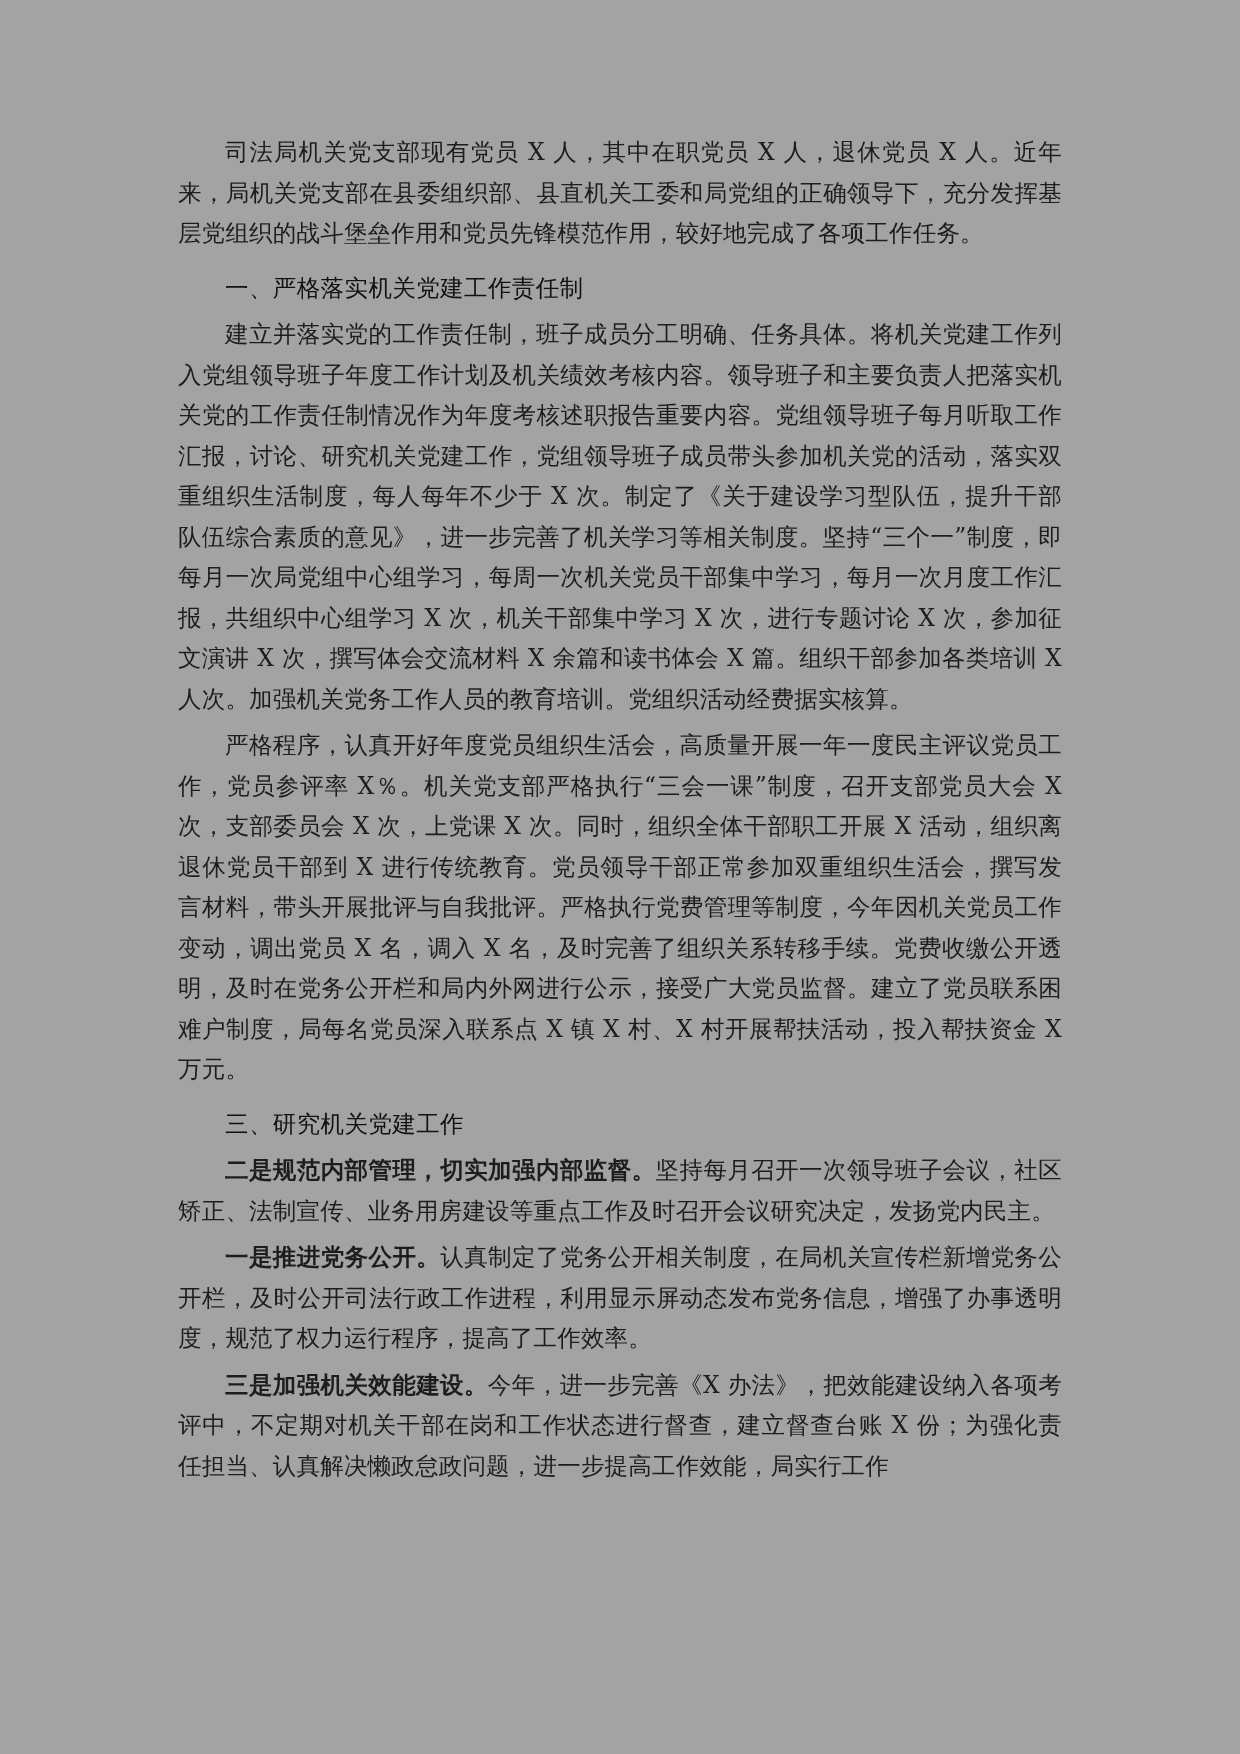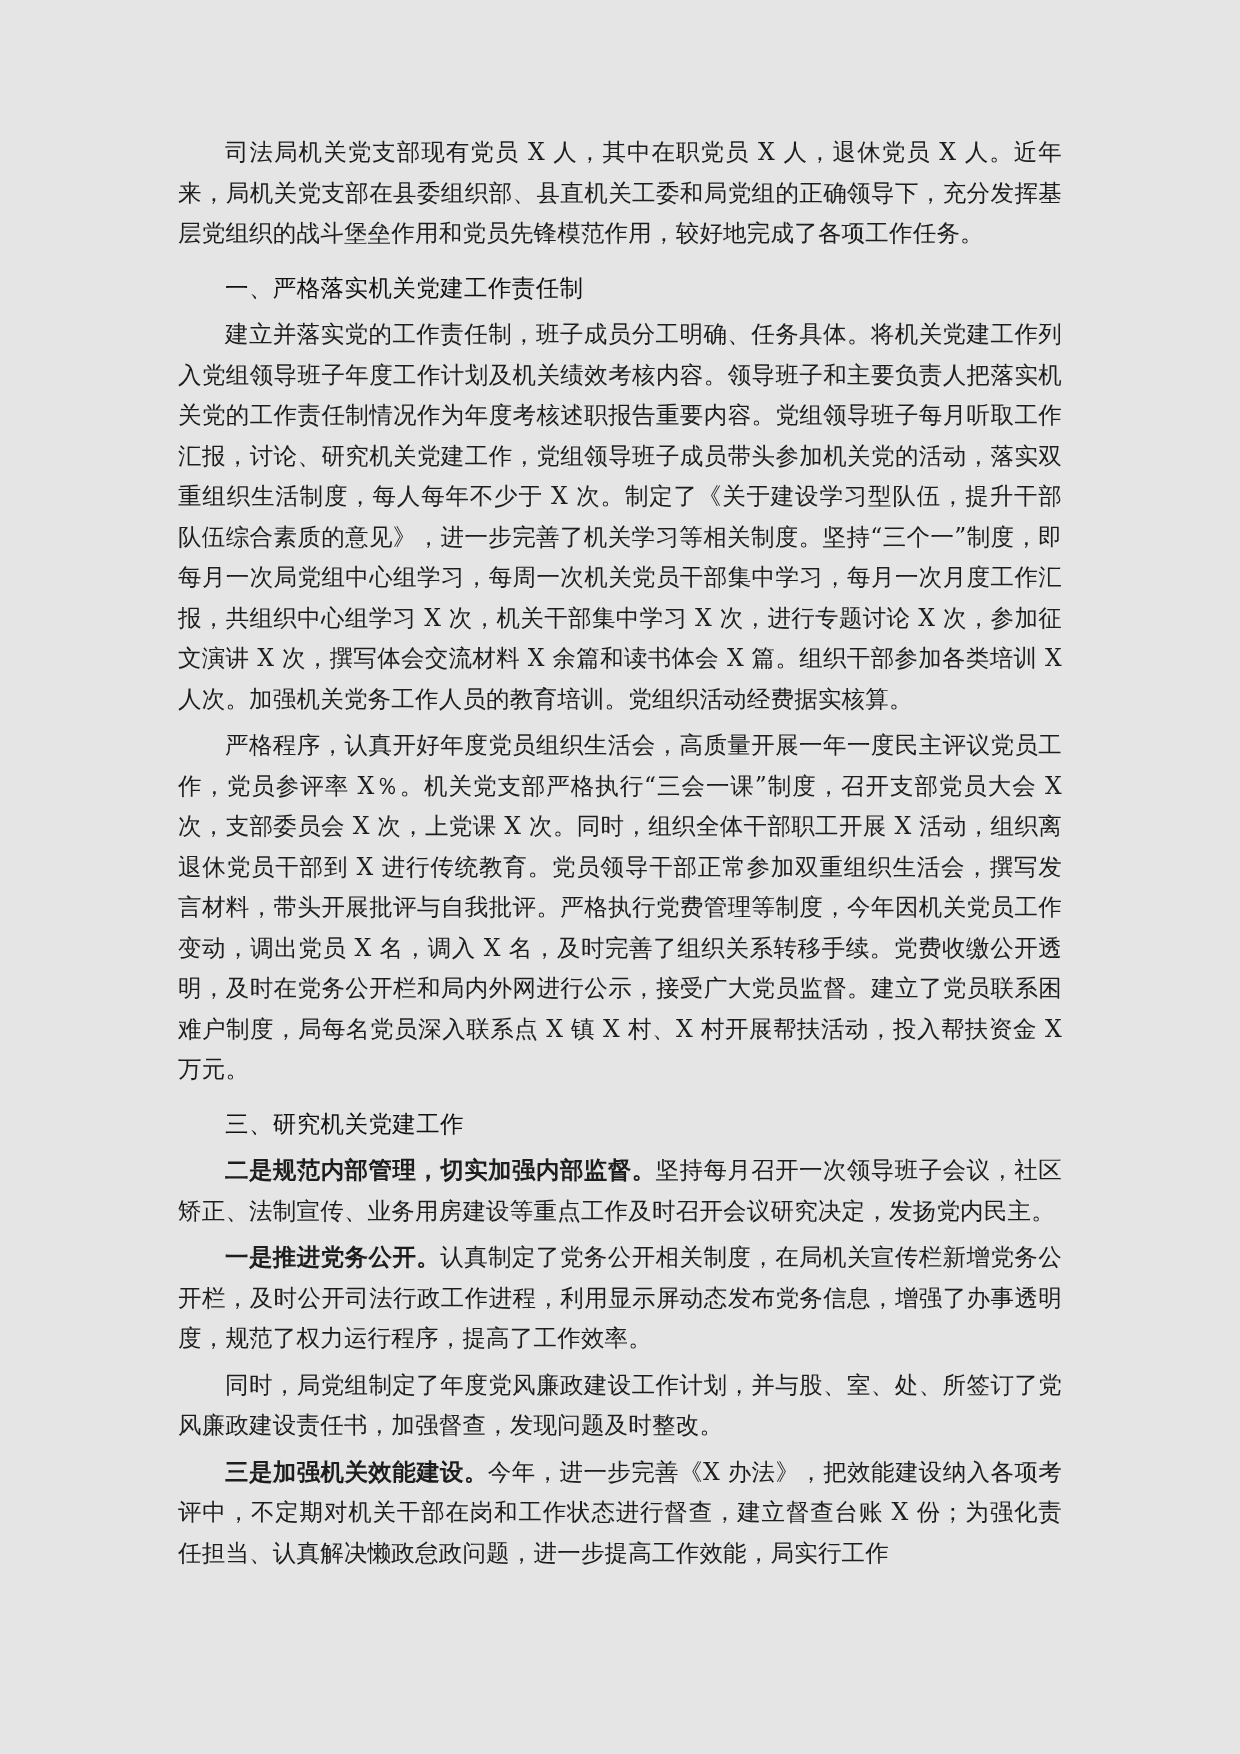--- a/index.html
+++ b/index.html
@@ -3,21 +3,21 @@
 <meta charset="utf-8">
 <style>
   html, body {
     margin: 0;
     padding: 0;
     background: #ffffff;
   }
   .page {
     width: 1240px;
     height: 1754px;
-    background: #e5e5e5;
+    background: #a3a3a3;
     position: relative;
     box-sizing: border-box;
     padding: 132px 178px 0 178px;
     font-family: "DejaVu Serif", "Liberation Serif", serif;
     color: #1b1b1b;
   }
   .doc-body {
     width: 884px;
   }
   p {
@@ -64,18 +64,17 @@
 
 
     <p class="para">严格程序，认真开好年度党员组织生活会，高质量开展一年一度民主评议党员工作，党员参评率 X％。机关党支部严格执行“三会一课”制度，召开支部党员大会 X 次，支部委员会 X 次，上党课 X 次。同时，组织全体干部职工开展 X 活动，组织离退休党员干部到 X 进行传统教育。党员领导干部正常参加双重组织生活会，撰写发言材料，带头开展批评与自我批评。严格执行党费管理等制度，今年因机关党员工作变动，调出党员 X 名，调入 X 名，及时完善了组织关系转移手续。党费收缴公开透明，及时在党务公开栏和局内外网进行公示，接受广大党员监督。建立了党员联系困难户制度，局每名党员深入联系点 X 镇 X 村、X 村开展帮扶活动，投入帮扶资金 X 万元。</p>
 
     <h2 class="section">三、研究机关党建工作</h2>
 
     <p class="sub-para"><span class="lead">二是规范内部管理，切实加强内部监督。</span><span>坚持每月召开一次领导班子会议，社区矫正、法制宣传、业务用房建设等重点工作及时召开会议研究决定，发扬党内民主。</span></p>
 
     <p class="sub-para"><span class="lead">一是推进党务公开。</span><span>认真制定了党务公开相关制度，在局机关宣传栏新增党务公开栏，及时公开司法行政工作进程，利用显示屏动态发布党务信息，增强了办事透明度，规范了权力运行程序，提高了工作效率。</span></p>
 
-    <p class="para">同时，局党组制定了年度党风廉政建设工作计划，并与股、室、处、所签订了党风廉政建设责任书，加强督查，发现问题及时整改。</p>
 
     <p class="sub-para"><span class="lead">三是加强机关效能建设。</span><span>今年，进一步完善《X 办法》，把效能建设纳入各项考评中，不定期对机关干部在岗和工作状态进行督查，建立督查台账 X 份；为强化责任担当、认真解决懒政怠政问题，进一步提高工作效能，局实行工作</span></p>
 
   </div>
 </div>
 
 </body></html>

